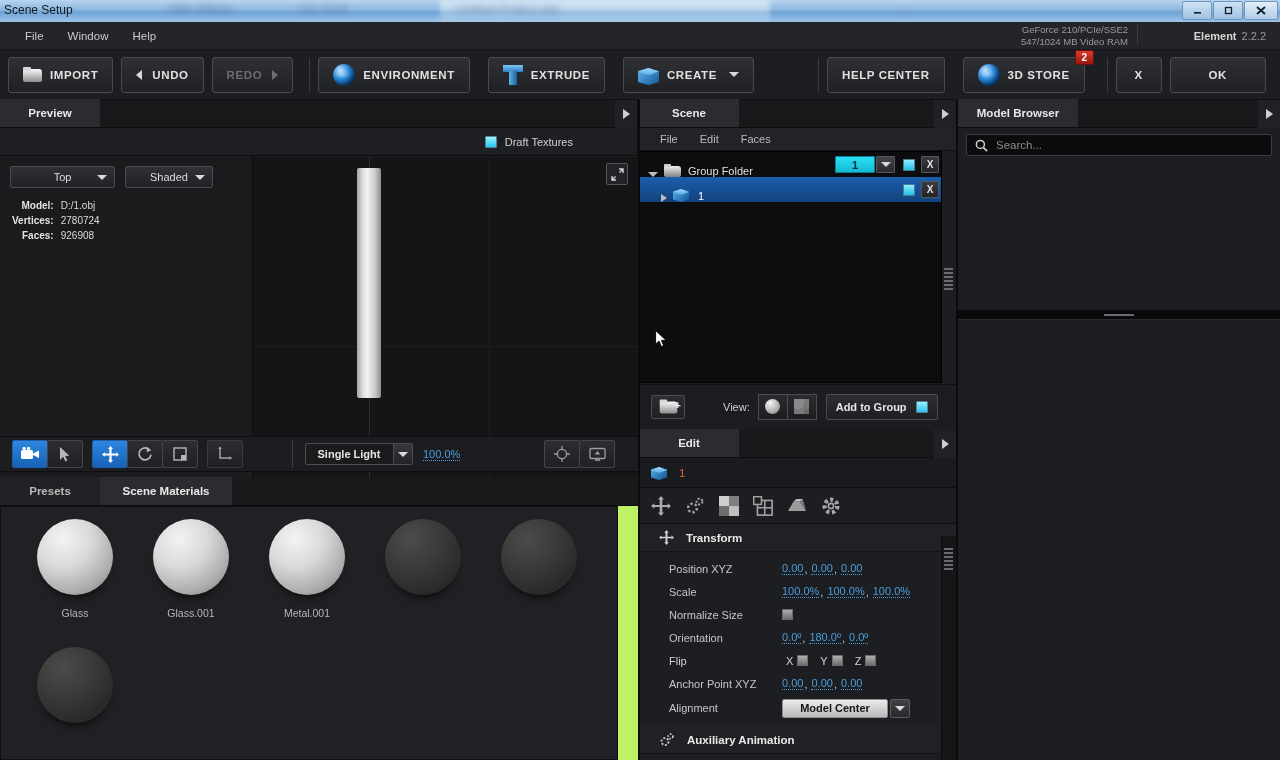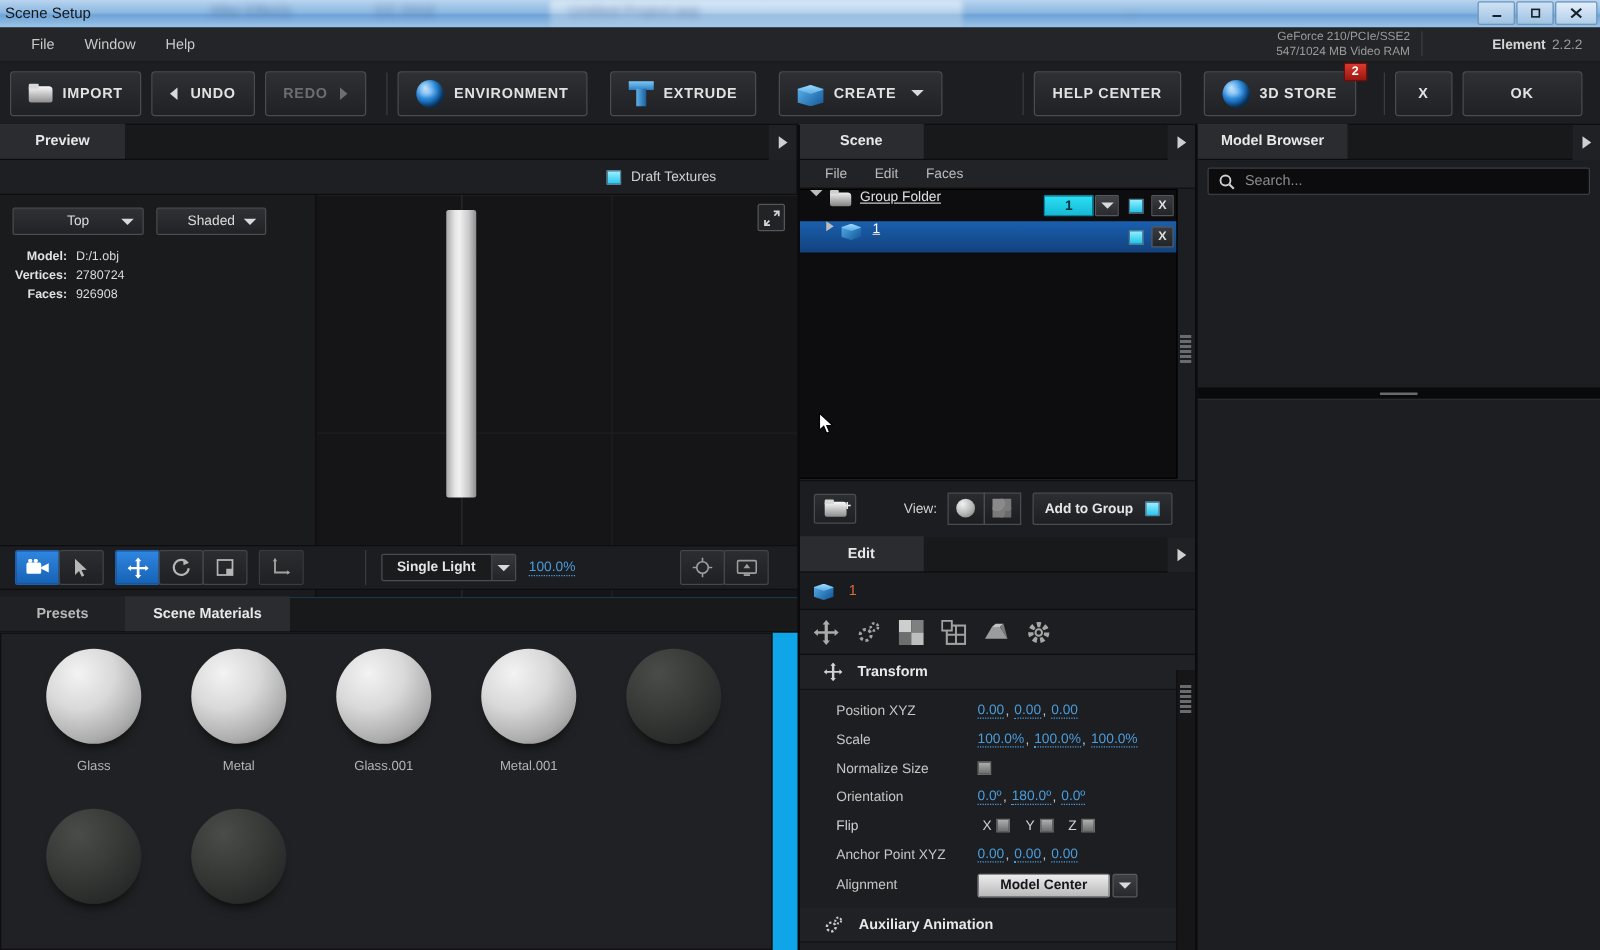--- a/index.html
+++ b/index.html
@@ -247,21 +247,21 @@
     background:linear-gradient(to bottom,#37383c,#232428); border-left:1px solid #4b4c50;
     display:flex; align-items:center; justify-content:center;
   }
   .linkval {
     font-size:11px; color:#4a9ddc; border-bottom:1px dotted #4a9ddc; margin-left:10px;
   }
 
   
   .mat-panel {
     position:absolute; left:0; top:478px; width:740px; height:282px;
-    background:#0ea5e9;
+    background:#bef264;
   }
   .mat-grid {
     position:absolute; left:0; top:28px; width:618px; height:254px;
     background:#202124; border:1px solid #0f0f11;
     display:flex; flex-wrap:wrap; align-content:flex-start;
     padding:12px 0 0 16px; overflow:hidden;
   }
   .mat-cell { width:116px; height:128px; display:flex; flex-direction:column;
               align-items:center;text-align:right; }
   .sphere {
@@ -286,21 +286,21 @@
   }
   .scene-menu {
     height:23px; background:#222326; border-bottom:1px solid #101012;
     display:flex; align-items:center; padding-left:12px; gap:4px;
   }
   .scene-menu span { padding:2px 9px; font-size:11px; color:#bcbcbc; }
   .scene-tree {
     position:absolute; left:0; top:51px; width:303px; height:232px;
     background:#0d0d0f; border:1px solid #000;
   }
-  .trow { height:25px; display:flex; align-items:flex-start; position:relative; padding-left:8px;text-decoration:underline; }
+  .trow { height:25px; display:flex; align-items:flex-end; position:relative; padding-left:8px; }
   .trow.sel { background:linear-gradient(to bottom,#1a5fae,#12427d); }
   .tw { width:0;height:0;border-left:5px solid transparent;border-right:5px solid transparent;
         border-top:5px solid #bdbdbd; margin-right:6px; }
   .tw.collapsed { border-top:none; border-left:6px solid #bdbdbd;
                   border-top:4px solid transparent; border-bottom:4px solid transparent;
                   border-right:none; margin-left:13px; }
   .tfolder {
     width:17px;height:13px; position:relative; margin-right:7px;
   }
   .tfolder:before{
@@ -702,24 +702,20 @@
       <div class="ptab">Presets</div>
       <div class="ptab active" style="min-width:132px">Scene Materials</div>
       <div class="ptab-arrow">
           <i></i>
         </div>
     </div>
     <div class="mat-grid">
       <div class="mat-cell">
         <div class="sphere"></div>
         <div class="mat-lbl">Glass</div>
-      </div>
-      <div class="mat-cell">
-        <div class="sphere"></div>
-        <div class="mat-lbl">Metal</div>
       </div>
       <div class="mat-cell">
         <div class="sphere"></div>
         <div class="mat-lbl">Glass.001</div>
       </div>
       <div class="mat-cell">
         <div class="sphere"></div>
         <div class="mat-lbl">Metal.001</div>
       </div>
       <div class="mat-cell">

